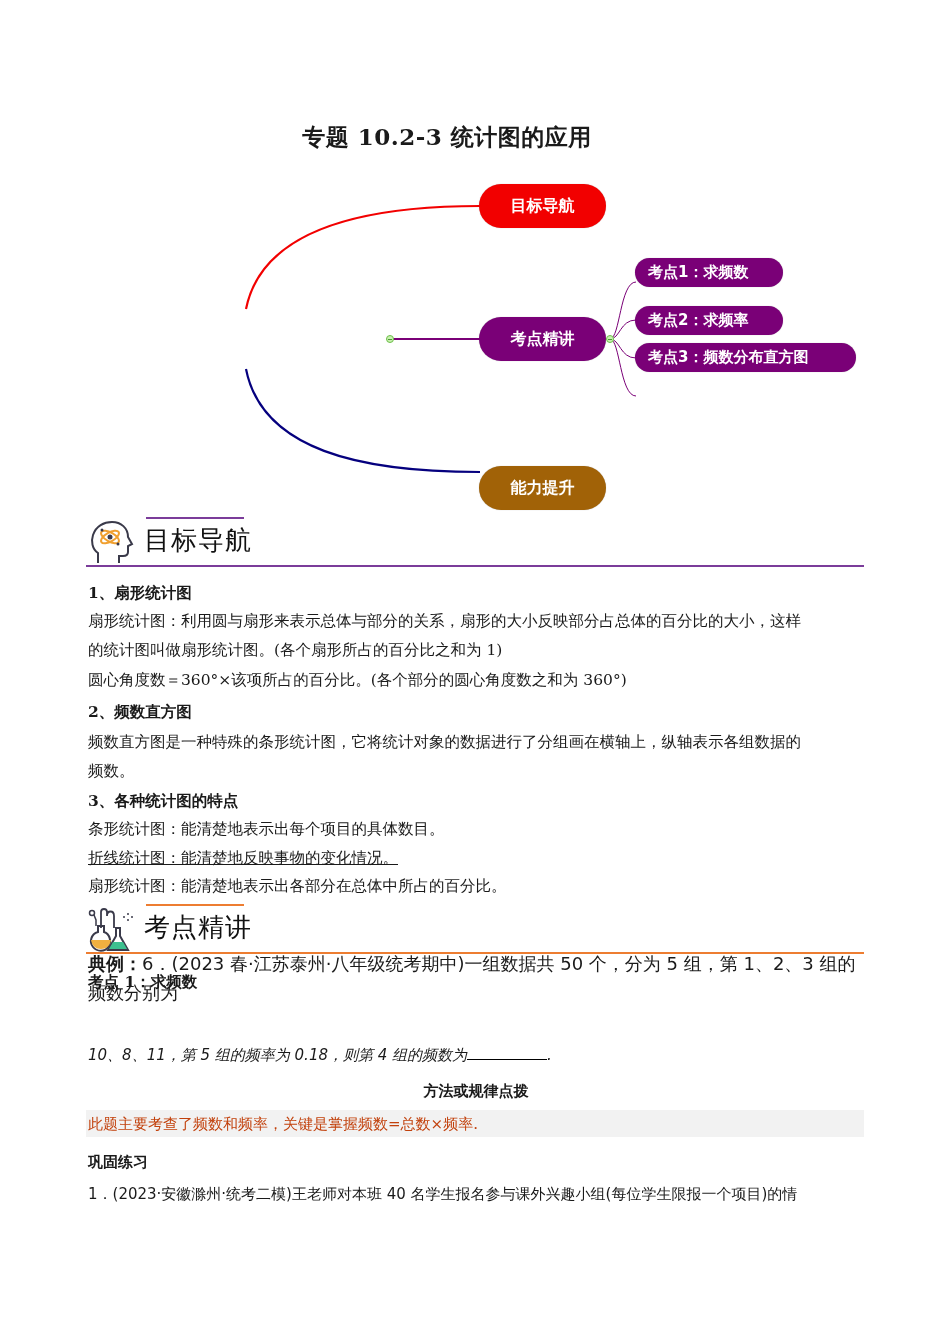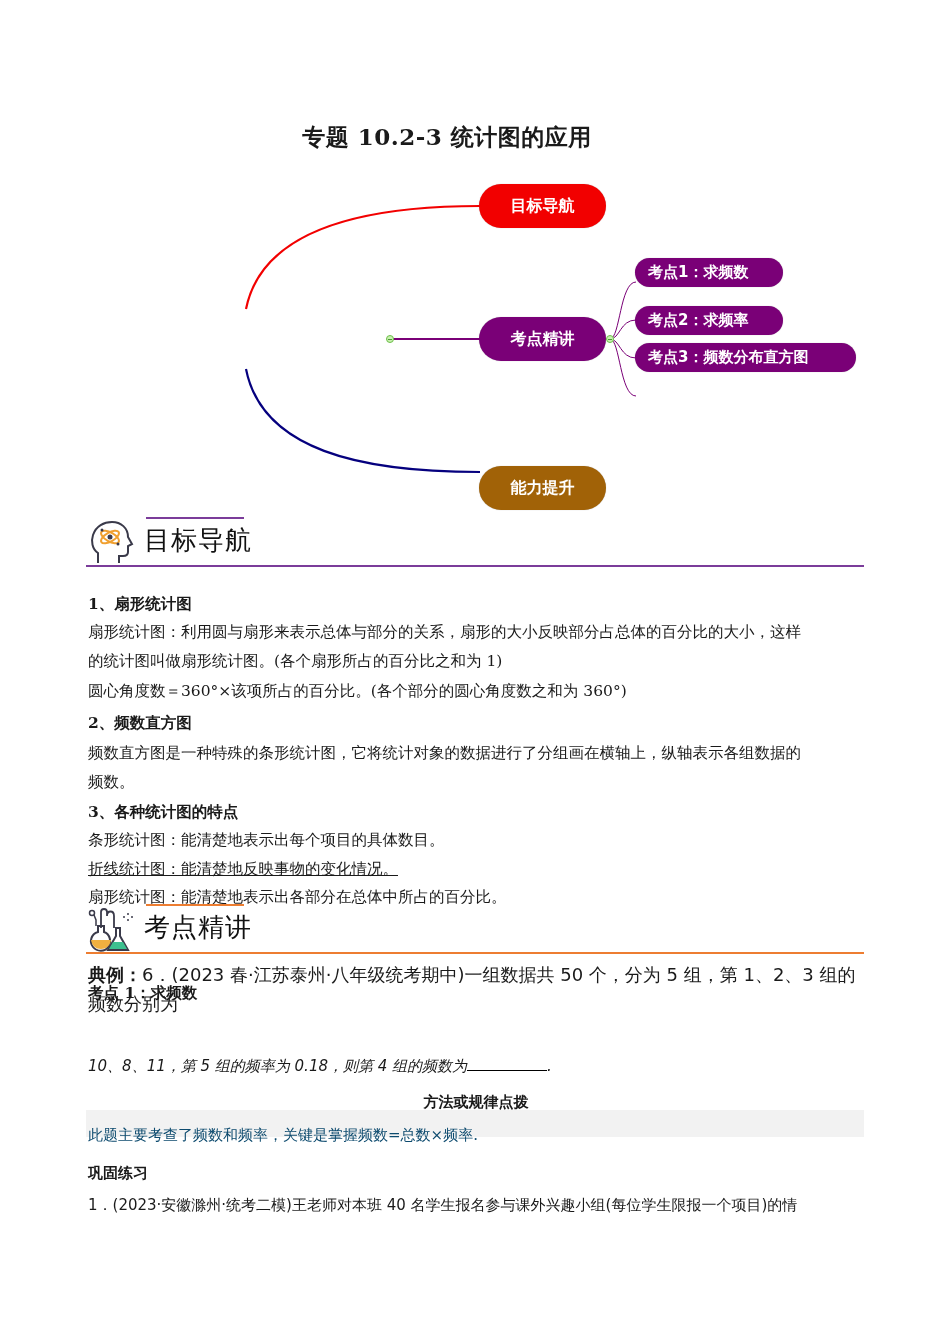--- a/index.html
+++ b/index.html
@@ -34,26 +34,26 @@
   .section-header .topline { position: absolute; left: 60px; top: 2px; width: 98px; height: 2px; }
   .section-header .label { position: absolute; left: 58px; top: 8px; font-size: 26px;
                            font-family: "DejaVu Sans", sans-serif; color: #111; letter-spacing: 1px; }
   .section-header .underline { position: absolute; left: 0; top: 50px; width: 778px; height: 2px; }
   .sec1 { top: 515px; }
   .sec1 .topline, .sec1 .underline { background: #7b3c9a; }
   .sec2 { top: 902px; }
   .sec2 .topline, .sec2 .underline { background: #ed7d31; }
 
   .text { position: absolute; left: 88px; width: 776px; font-size: 15.5px; line-height: 29px;
-          font-family: "DejaVu Serif", "Liberation Serif", serif; margin-top: 11px; }
+          font-family: "DejaVu Serif", "Liberation Serif", serif; }
   .bold { font-weight: bold; }
   .sans { font-family: "DejaVu Sans", "Liberation Sans", sans-serif; }
   .blank { display: inline-block; width: 80px; border-bottom: 1px solid #000; height: 16px; vertical-align: baseline; }
   .hint-box { position: absolute; left: 86px; top: 1110px; width: 778px; height: 27px; background: #f2f2f2; }
-  .hint-text { color: #0c4a6e; }
+  .hint-text { color: #c2410c; }
 </style>
 </head>
 <body>
 
 <div class="page-title">专题 10.2-3 统计图的应用</div>
 
 <div class="mindmap">
   <svg width="950" height="340">
 
     <path d="M246 139 C 262 60, 360 36, 480 36" stroke="#f20000" stroke-width="2.2" fill="none"></path>

